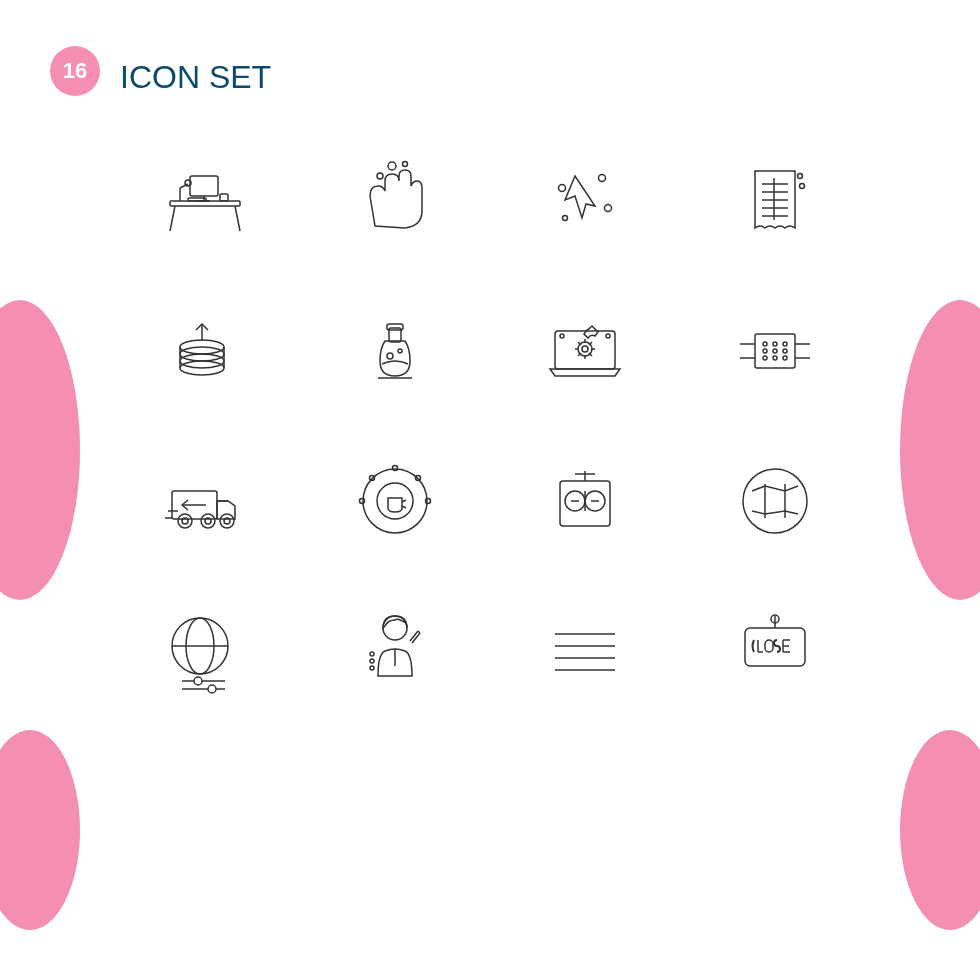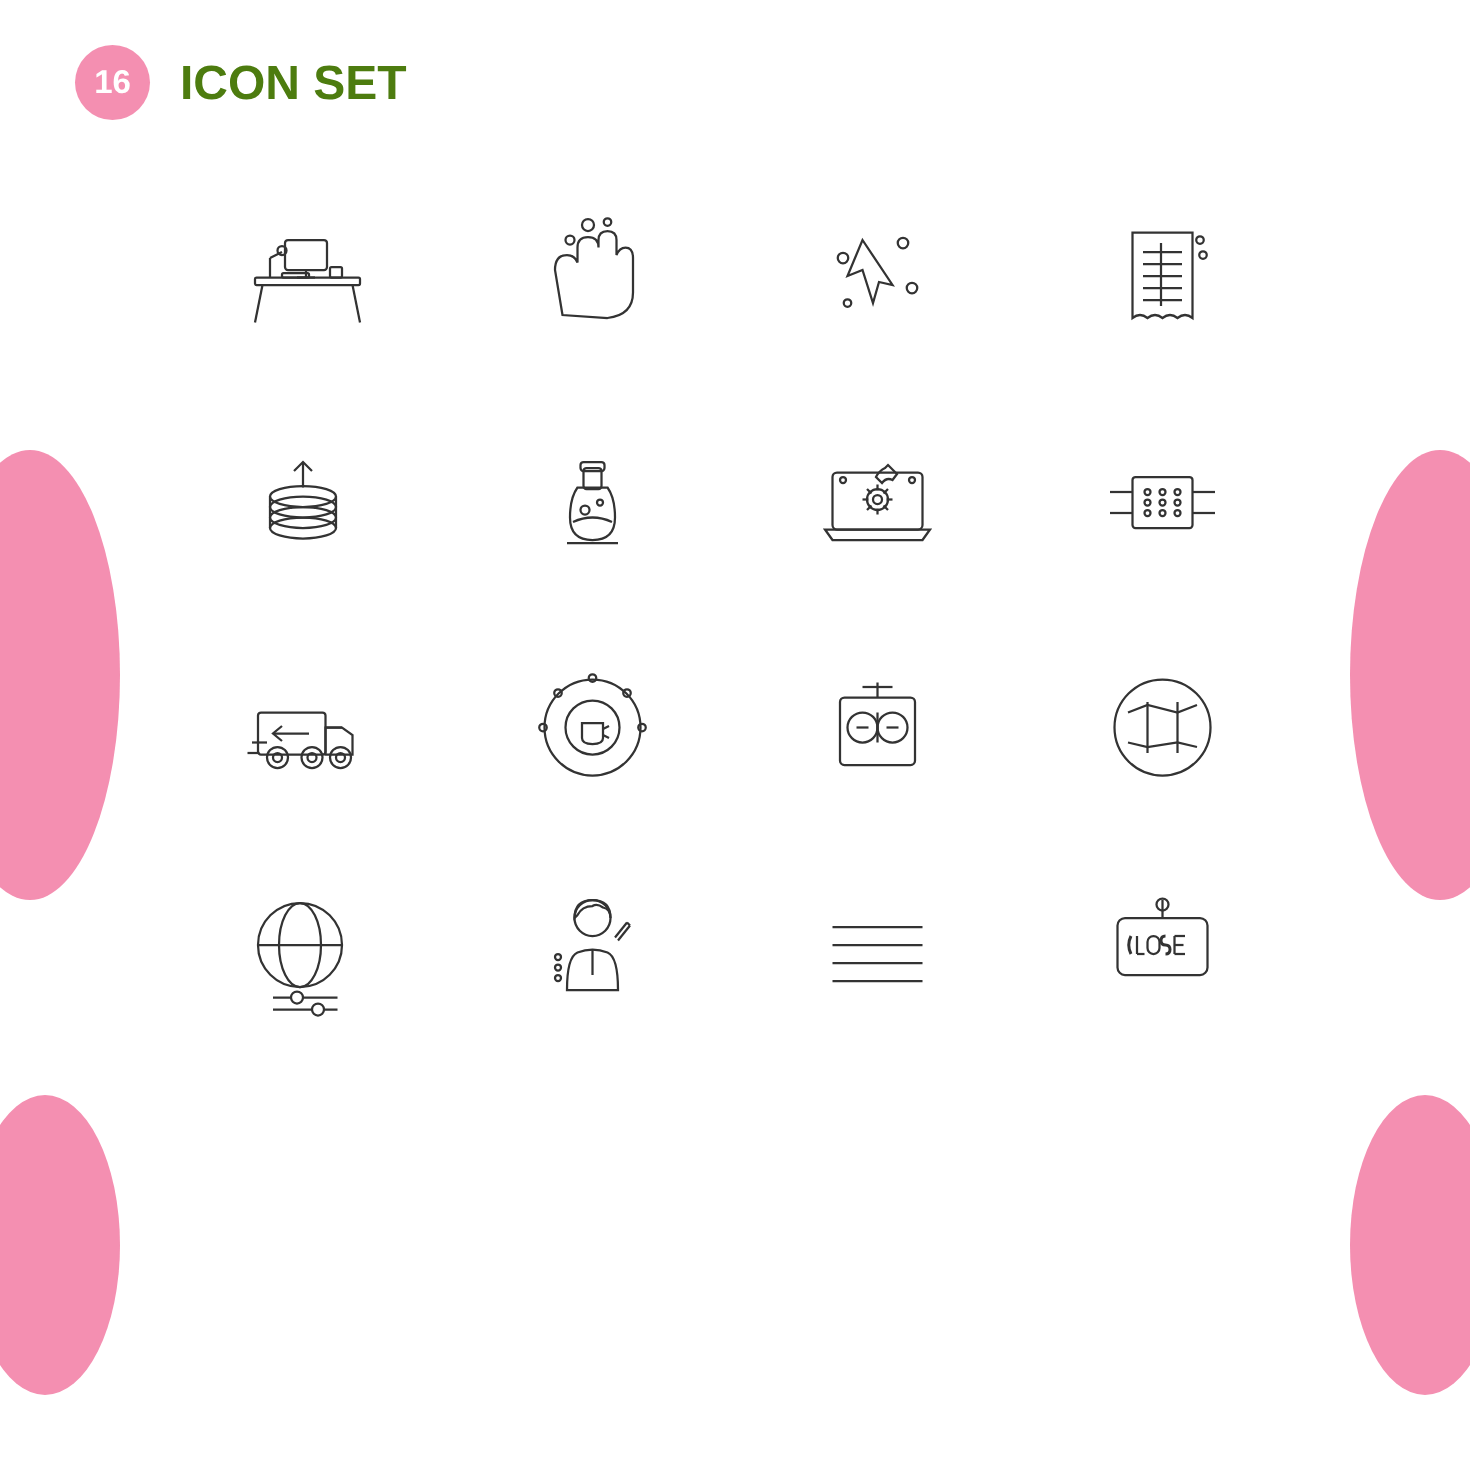--- a/index.html
+++ b/index.html
@@ -48,40 +48,40 @@
       width: 100px;
       height: 200px;
       background: #f48fb1;
       border-radius: 50%;
       z-index: 0;
     }
     .header {
       position: relative;
       z-index: 1;
       display: flex;
-      align-items: center;
-      padding: 30px 50px 20px 50px;
+      align-items: flex-end;
+      padding: 46px 50px 20px 50px;
     }
     .badge {
       width: 50px;
       height: 50px;
       background: #f48fb1;
       border-radius: 50%;
       display: flex;
       align-items: center;
       justify-content: center;
       color: white;
       font-size: 22px;
       font-weight: bold;
       margin-right: 20px;
     }
     .header-title {
       font-size: 32px;
-      font-weight: bold;
-      color: #4d7c0f;
+      font-weight: normal;
+      color: #0c4a6e;
     }
     .icon-grid {
       position: relative;
       z-index: 1;
       display: grid;
       grid-template-columns: repeat(4, 1fr);
       gap: 20px;
       padding: 20px 80px;
       max-width: 900px;
       margin: 0 auto;

